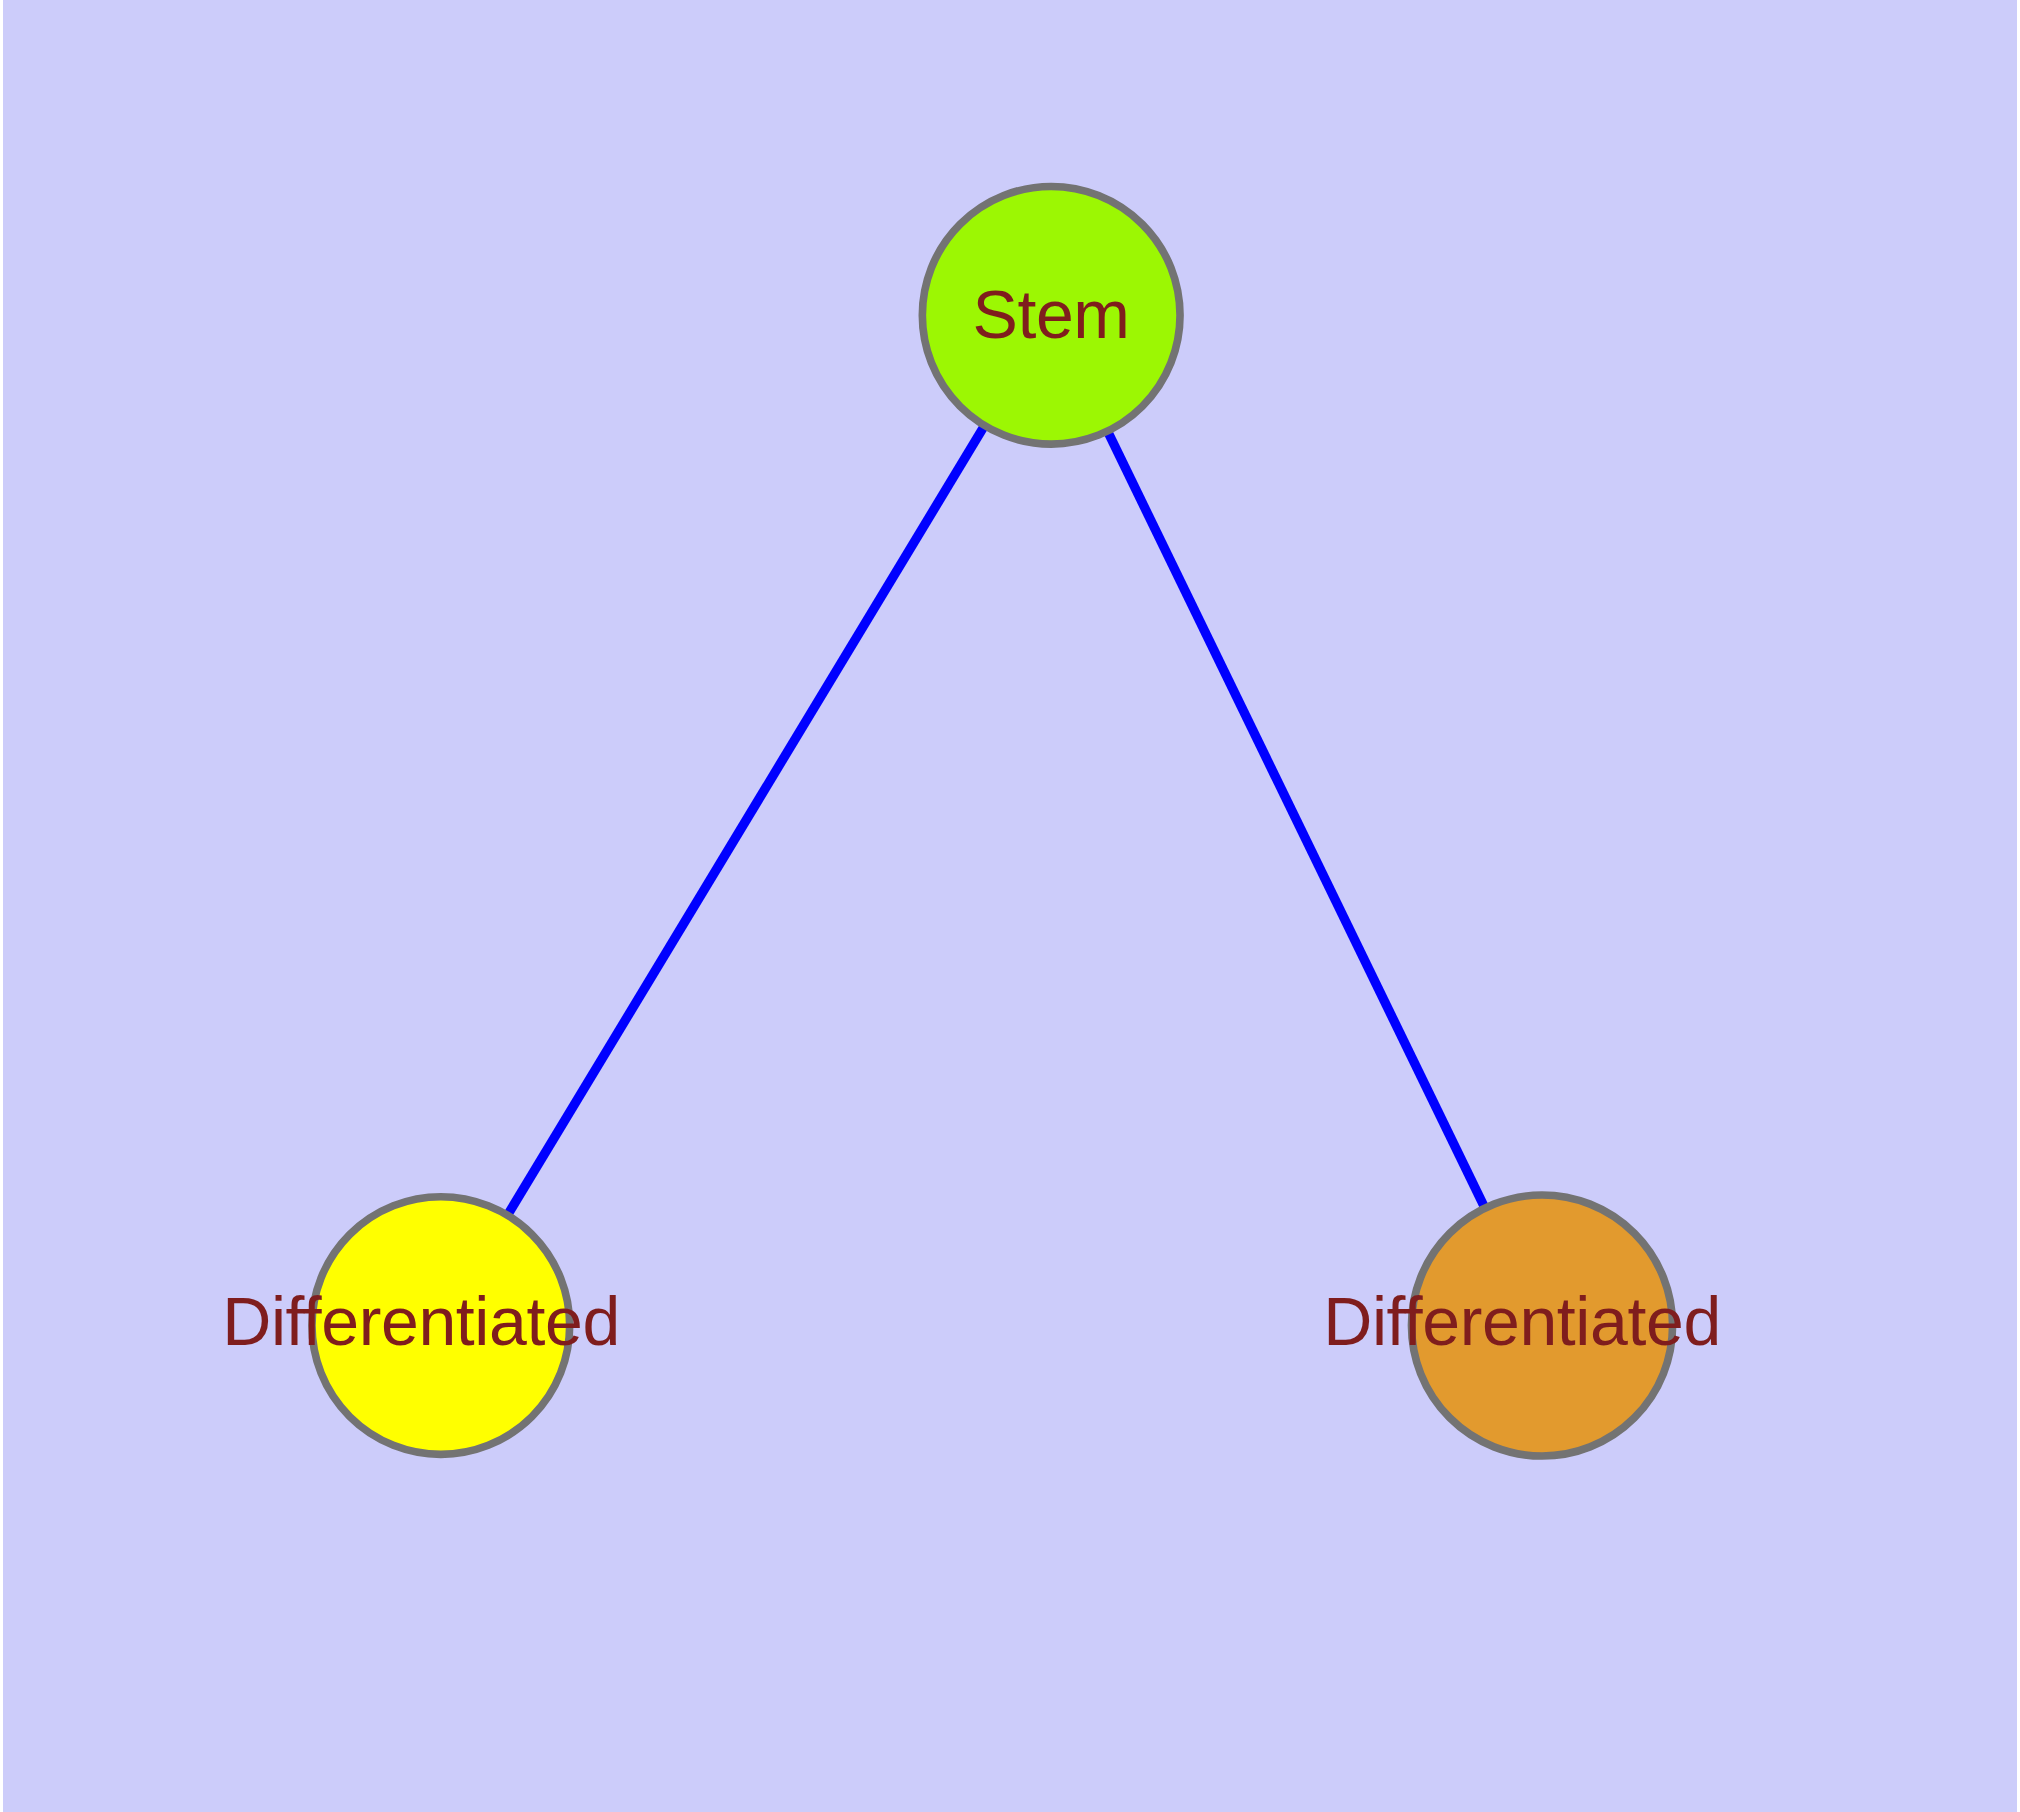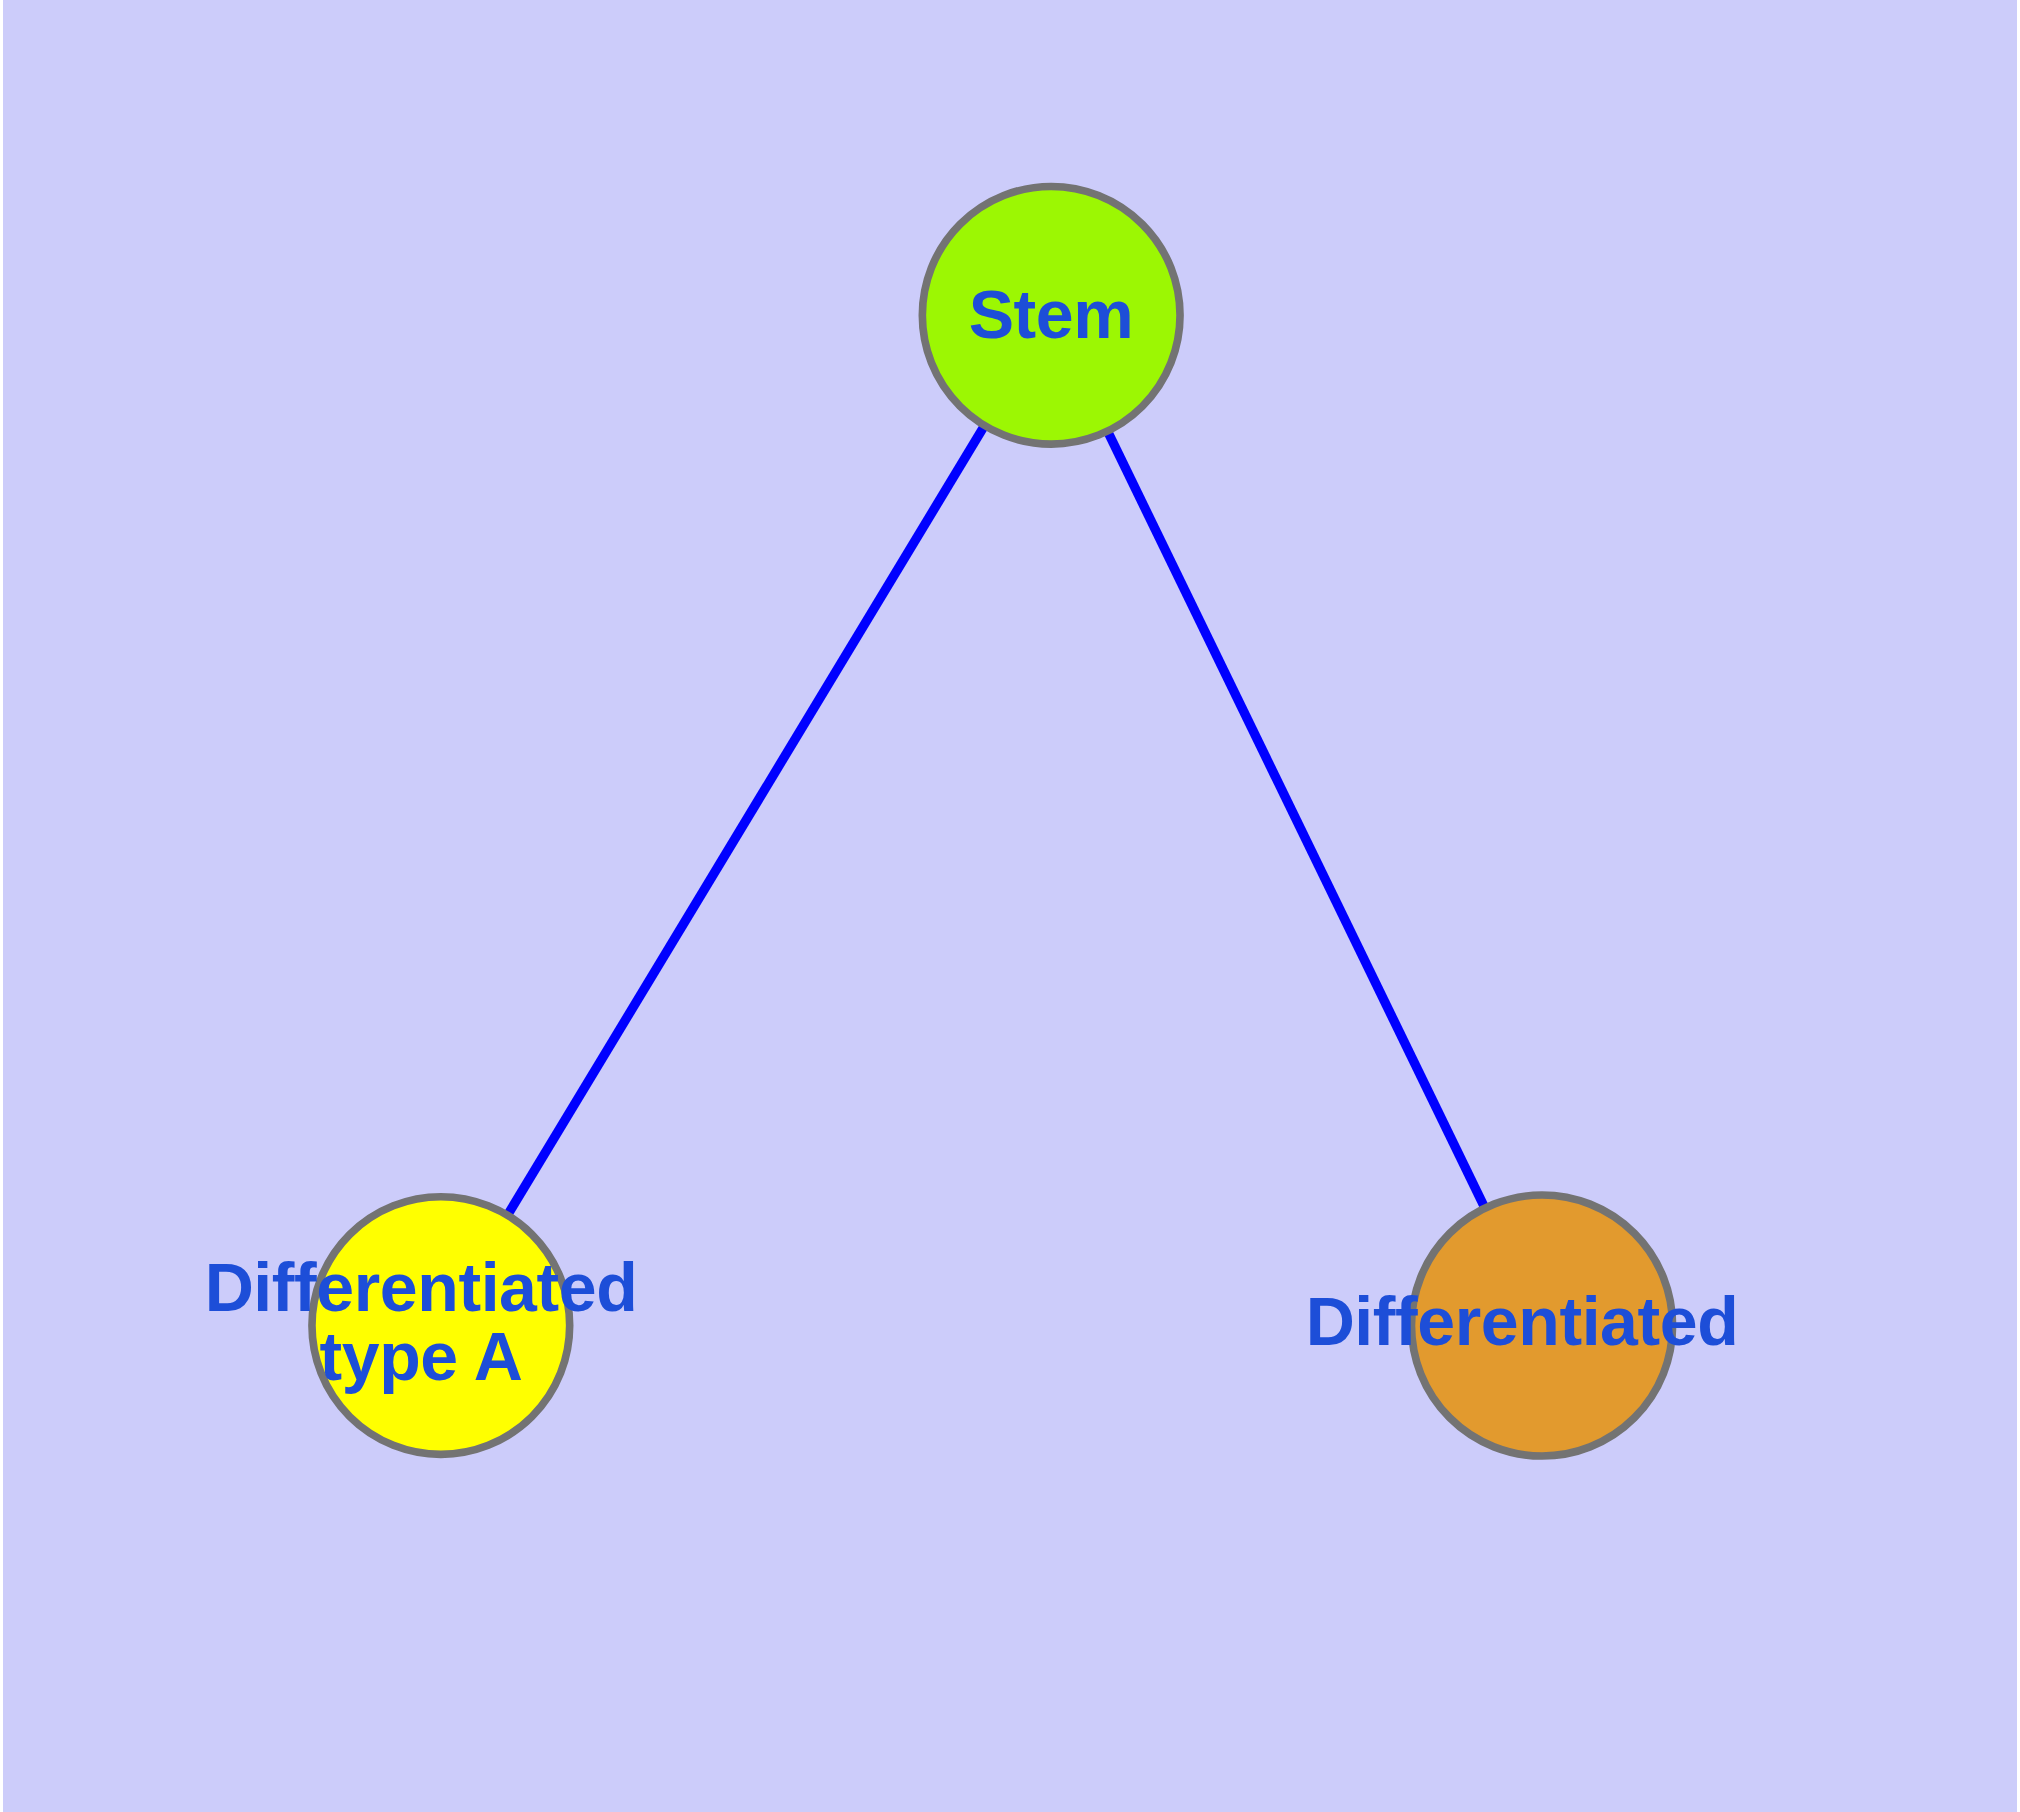--- a/index.html
+++ b/index.html
@@ -27,22 +27,22 @@
   #graph-svg {
     position: absolute;
     left: 0;
     top: 0;
     width: 2021px;
     height: 1812px;
   }
   .node-label {
     position: absolute;
     text-align: center;
-    font-weight: bold;
-    color: #1d4ed8;
+    font-weight: normal;
+    color: #7f1d1d;
     line-height: 1.02;
     white-space: pre;
     letter-spacing: -0.4px;
     pointer-events: none;
     transform: translate(-50%, -50%);
   }
   .node-label.single {
     font-size: 68px;
   }
   .node-label.double {
@@ -63,18 +63,18 @@
       </g>
     <g id="nodes-layer">
         <circle cx="1240" cy="372" r="152" fill="#9cf703" stroke="#737373" stroke-width="9"></circle>
         <circle cx="520" cy="1564" r="152" fill="#ffff00" stroke="#737373" stroke-width="9"></circle>
         <circle cx="1819" cy="1564" r="154" fill="#e29a2e" stroke="#737373" stroke-width="9"></circle>
       </g>
   </svg>
 
   <div id="labels-layer">
       <div class="node-label single" style="left: 1051px; top: 315px;"><span>Stem</span></div>
-      <div class="node-label double" style="left: 421px; top: 1322px;"><span>Differentiated</span><br><span>type A</span></div>
+      <div class="node-label double" style="left: 421px; top: 1322px;"><span>Differentiated</span><br></div>
       <div class="node-label double" style="left: 1522px; top: 1322px;"><span>Differentiated</span><br></div>
     </div>
 
 </div>
 
 
 </body></html>

